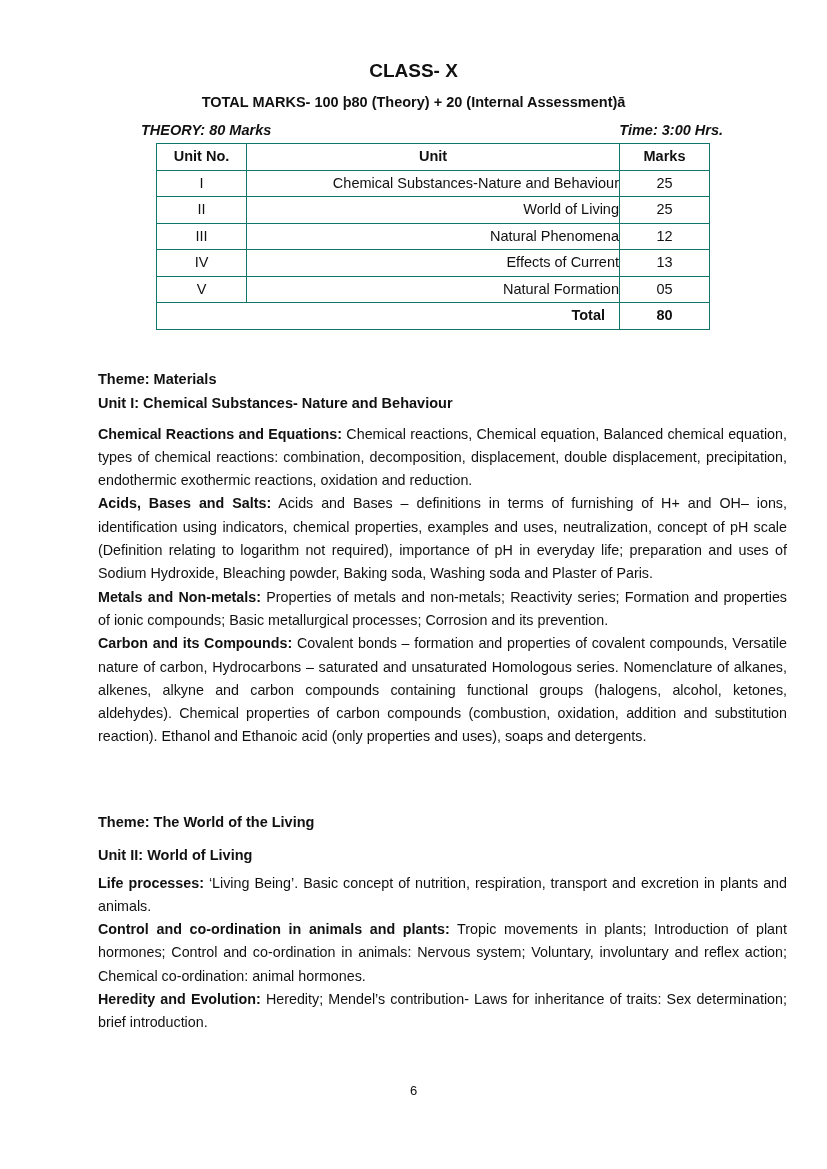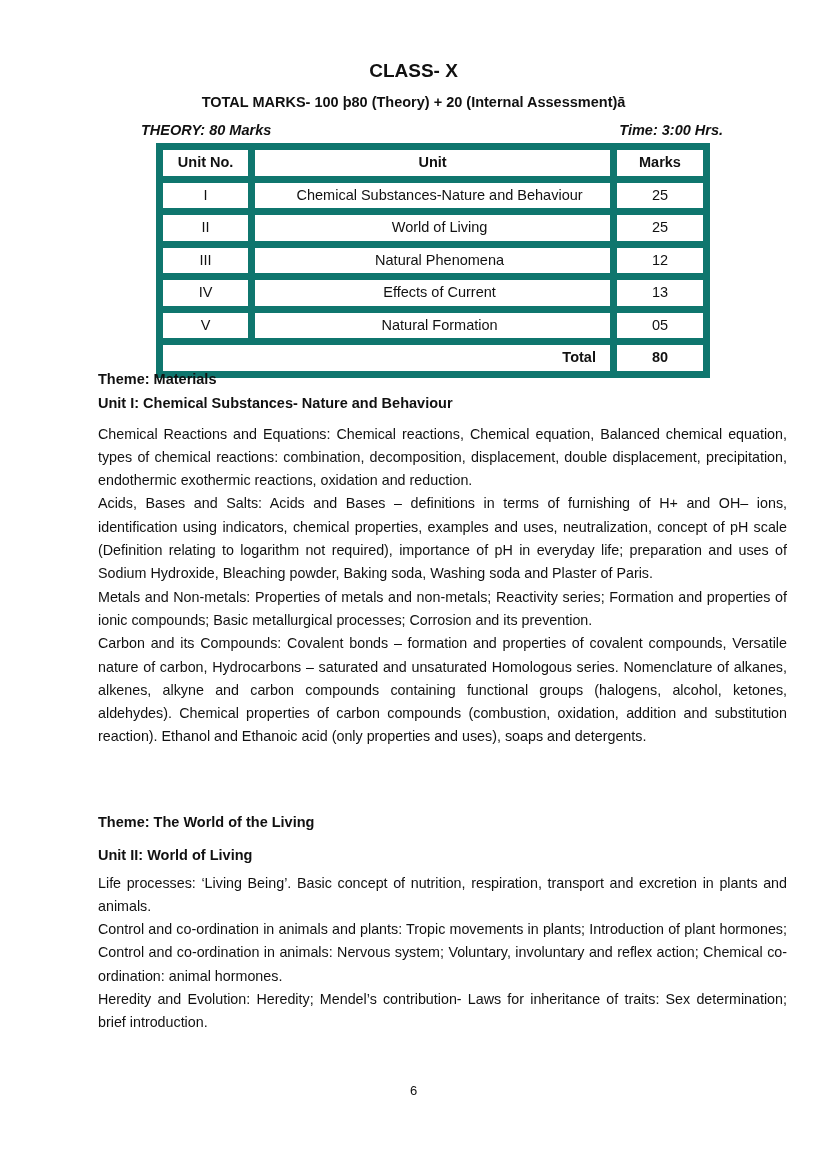--- a/index.html
+++ b/index.html
@@ -20,36 +20,36 @@
   .theory-row {
     position: absolute; top: 122px; left: 141px; width: 582px;
     display: flex; justify-content: space-between;
     font-size: 14.5px; font-weight: bold; font-style: italic;
   }
   table.marks {
     position: absolute; top: 143px; left: 156px; width: 554px;
     border-collapse: collapse; font-size: 14.5px;
   }
   table.marks td, table.marks th {
-    border: 7px solid #0f766e; height: 25.5px; padding: 0; line-height: 25px;
+    border: 1px solid #0f766e; height: 25.5px; padding: 0; line-height: 25px;
   }
   table.marks th { font-weight: bold; text-align: center; }
   table.marks td.no { text-align: center; width: 89px; }
-  table.marks td.unit { text-align: center; padding-left: 14px; width: 358px; }
+  table.marks td.unit { text-align: right; padding-left: 14px; width: 358px; }
   table.marks td.mk { text-align: center; width: 89px; }
   table.marks td.total-label { text-align: right; padding-right: 14px; font-weight: bold; }
   table.marks td.total-val { text-align: center; font-weight: bold; }
 
   .content {
     position: absolute; left: 98px; width: 689px;
     font-size: 14.3px; line-height: 23.3px;
   }
   .heading { font-weight: bold; font-size: 14.5px; }
   .para { text-align: justify; }
-  .para b { font-weight: normal; }
+  .para b { font-weight: bold; }
   .pnum {
     position: absolute; top: 1083px; left: 0; width: 827px; text-align: center;
     font-size: 13px;
   }
 </style>
 </head>
 <body>
 
 <div class="page">
 

